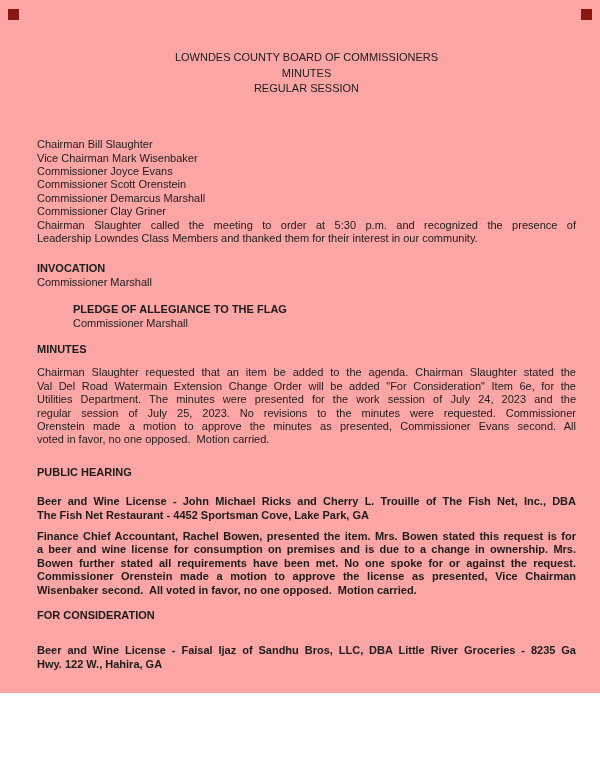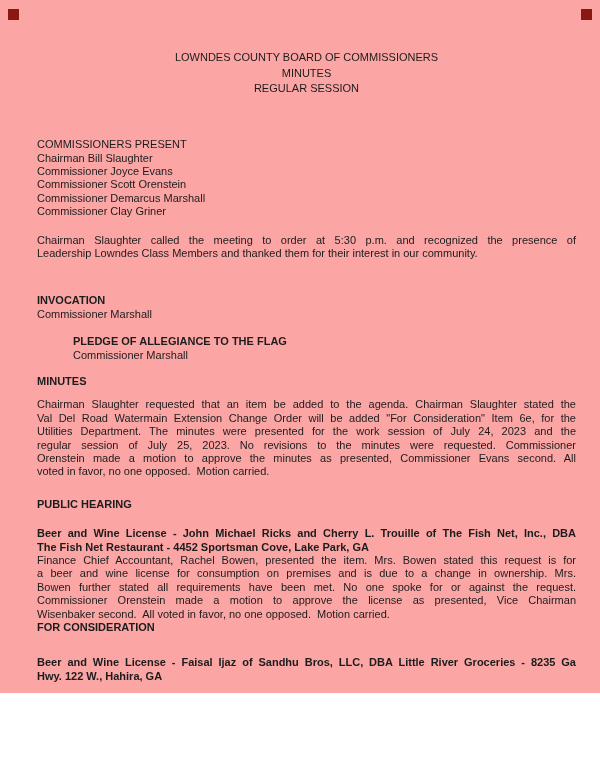--- a/index.html
+++ b/index.html
@@ -35,51 +35,51 @@
     width: 563px;
   }
   .b { font-weight: bold; }
   .doc-line { white-space: pre-wrap; }
   .just > .doc-line:not(:last-child) {
     white-space: normal;
     text-align: justify;
     text-align-last: justify;
   }
   .mt-commissioners   { margin-top: 41px; }
-  .mt-call-to-order   { margin-top: 15px; }
-  .mt-invocation      { margin-top: 34px; }
+  .mt-call-to-order   { }
+  .mt-invocation      { margin-top: 17px; }
   .mt-pledge          { margin-top: 14px; margin-left: 36px; }
   .mt-minutes-head    { margin-top: 13px; }
   .mt-minutes-para    { margin-top: 10px; }
   .mt-public-hearing  { margin-top: 19px; }
   .mt-fishnet-title   { margin-top: 16px; }
-  .mt-fishnet-para    { margin-top: 0px; }
-  .mt-for-consider    { margin-top: 0; }
+  .mt-fishnet-para    { margin-top: 8px; font-weight: bold; }
+  .mt-for-consider    { margin-top: 12px; }
   .mt-sandhu-title    { margin-top: 22px; }
 </style>
 </head>
 <body>
 
 <div class="page">
 
   <div class="corner-marker left" style="background: rgb(138, 23, 17);"></div>
   <div class="corner-marker right" style="background: rgb(138, 23, 17);"></div>
 
   <div class="content">
 
     <div class="title-block">
         <div class="doc-line">LOWNDES COUNTY BOARD OF COMMISSIONERS</div>
         <div class="doc-line">MINUTES</div>
         <div class="doc-line">REGULAR SESSION</div>
       </div>
 
     <div class="mt-commissioners">
-      <div class="doc-line">COMMISSIONERS PRESENT</div>
       <div>
           <div class="doc-line">Chairman Bill Slaughter</div>
+          <div class="doc-line">Vice Chairman Mark Wisenbaker</div>
           <div class="doc-line">Commissioner Joyce Evans</div>
           <div class="doc-line">Commissioner Scott Orenstein</div>
           <div class="doc-line">Commissioner Demarcus Marshall</div>
           <div class="doc-line">Commissioner Clay Griner</div>
         </div>
     </div>
 
     <div class="mt-call-to-order just">
         <div class="doc-line">Chairman Slaughter called the meeting to order at 5:30 p.m. and recognized the presence of</div>
         <div class="doc-line">Leadership Lowndes Class Members and thanked them for their interest in our community.</div>

